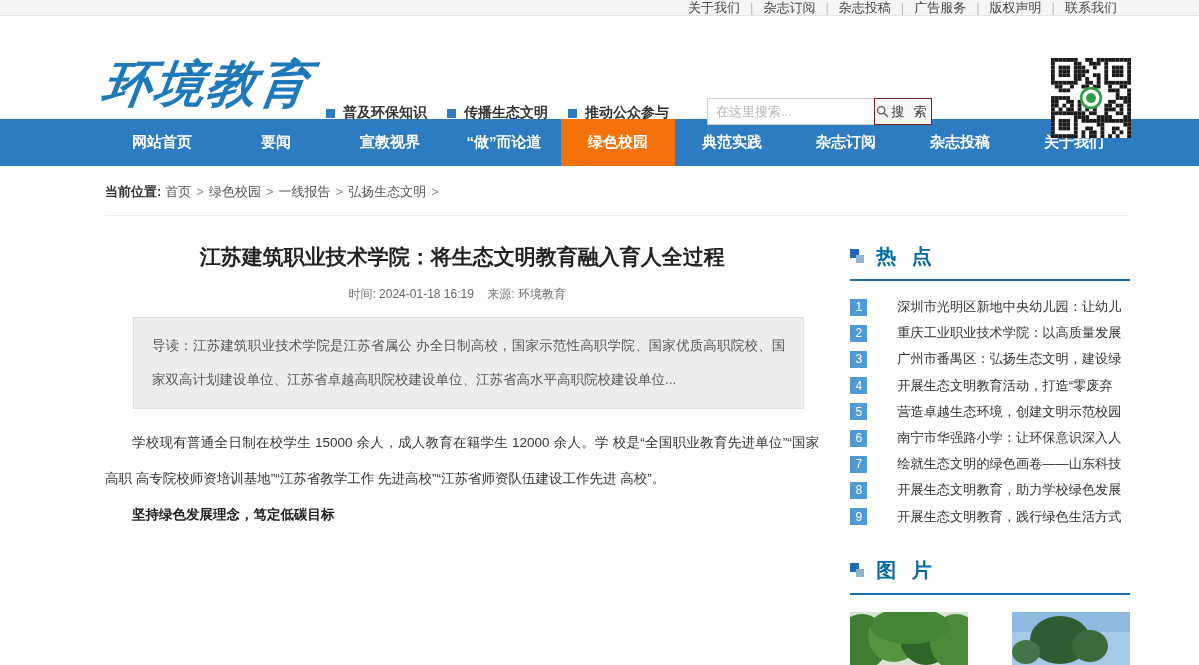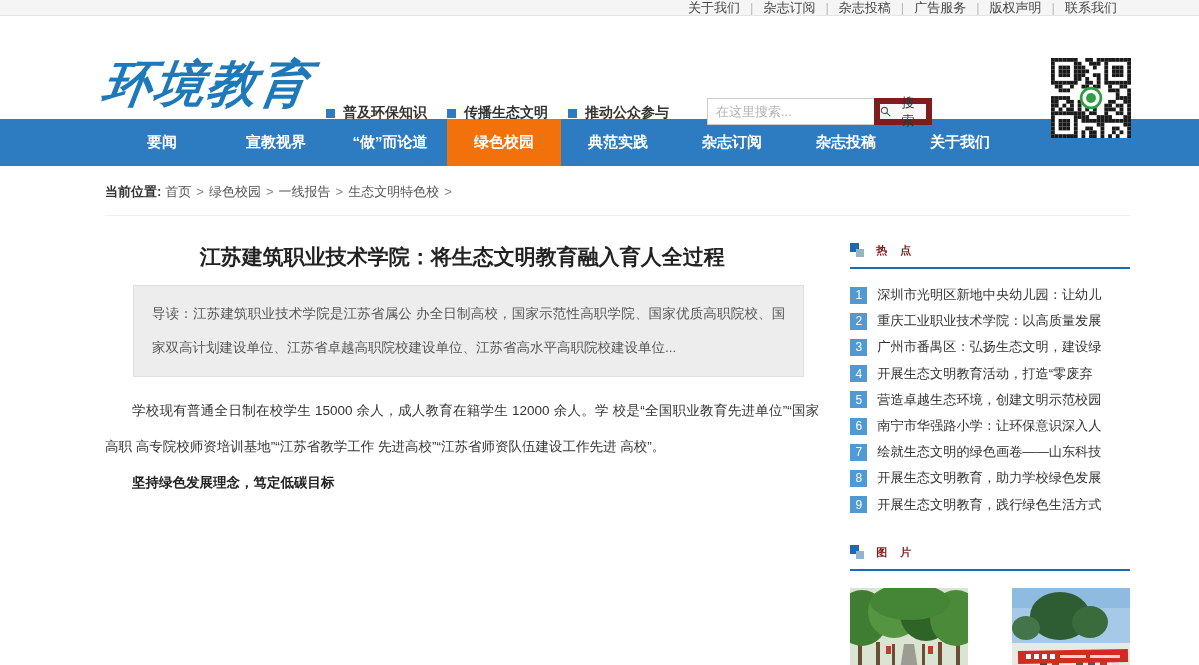--- a/index.html
+++ b/index.html
@@ -18,21 +18,21 @@
   .logo { position:absolute; left:103px; top:40px; font-size:50px; line-height:56px;
     font-family:"DejaVu Serif","Liberation Serif",serif; font-style:italic; font-weight:bold;
     color:#1e79ba; transform:skewX(-8deg); letter-spacing:2px; cursor:pointer; }
   .taglines { position:absolute; left:326px; top:88px; display:flex; gap:20px; }
   .tagline { display:flex; align-items:center; font-size:14px; font-weight:bold; color:#333; }
   .tagline .sq { width:9px; height:9px; background:#2d7cc1; margin-right:8px; }
   .searchbar { position:absolute; left:707px; top:82px; display:flex; }
   .searchbar input { width:168px; height:27px; border:1px solid #ccc; padding:0 8px;
     font-size:13px; color:#333; outline:none; }
   .searchbar input::placeholder { color:#b5b5b5; }
-  .searchbar button { width:58px; height:27px; margin-left:-1px; border:6px solid #7f1d1d;
+  .searchbar button { width:58px; height:27px; margin-left:-1px; border:1px solid #7f1d1d;
     background:#f6f6f6; font-size:13px; color:#333; letter-spacing:3px; cursor:pointer;
     display:flex; align-items:center; justify-content:center; gap:2px; }
   .qr { position:absolute; left:1051px; top:42px; width:80px; height:80px; background:#fff; }
 
   
   .nav { height:47px; background:#2d7cc1; display:flex; padding-left:105px; }
   .nav-item { width:114px; height:47px; display:flex; align-items:center; justify-content:center;
     color:#fff; font-size:15px; font-weight:bold; cursor:pointer; }
   .nav-item.active { background:#f2710a; }
 
@@ -60,26 +60,26 @@
   .body h3 { font-size:13.5px; line-height:36px; color:#222; font-weight:bold; text-indent:2em; }
 
   
   .side-head { display:flex; align-items:center; padding-bottom:9px;
     border-bottom:2px solid #1a6cb2; margin-top:27px; }
   .side-head .blocks { position:relative; width:15px; height:15px; margin-right:11px; }
   .side-head .blocks::before { content:""; position:absolute; left:0; top:0;
     width:9px; height:9px; background:#1d68ae; }
   .side-head .blocks::after { content:""; position:absolute; left:6px; top:6px;
     width:8px; height:8px; background:#93b3cf; }
-  .side-head h2 { font-size:11px; font-weight:bold; color:#7f1d1d; letter-spacing:5px; }
+  .side-head h2 { font-size:20px; font-weight:bold; color:#0369a1; letter-spacing:5px; }
   .hot-list { list-style:none; margin-top:13px; }
   .hot-list li { display:flex; align-items:center; height:26.2px; cursor:pointer; }
   .hot-list .badge { flex:0 0 17px; height:17px; background:#4f9ad5; color:#fff;
     font-size:12px; display:flex; align-items:center; justify-content:center; margin-right:10px; }
-  .hot-list .txt { font-size:13.2px; color:#333; white-space:nowrap; overflow:hidden; }
+  .hot-list .txt { font-size:13.2px; color:#333; white-space:nowrap; overflow:hidden;margin-left:20px; }
   .pics { display:flex; justify-content:space-between; margin-top:17px; }
   .pic { width:118px; height:120px; overflow:hidden; cursor:pointer; }
   .pic svg { display:block; }
 </style>
 </head>
 <body>
 
 <div class="topbar">
   <div id="topbar-links"><a>关于我们</a><span class="sep">|</span><a>杂志订阅</a><span class="sep">|</span><a>杂志投稿</a><span class="sep">|</span><a>广告服务</a><span class="sep">|</span><a>版权声明</a><span class="sep">|</span><a>联系我们</a></div>
 </div>
@@ -348,38 +348,45 @@
         <rect x="15" y="20" width="1" height="1" fill="#1a1a1a"></rect>
         <rect x="17" y="20" width="1" height="1" fill="#1a1a1a"></rect>
         <rect x="20" y="20" width="1" height="1" fill="#1a1a1a"></rect>
         <circle cx="10.5" cy="10.5" r="2.6" fill="#fff" stroke="#2f9e44" stroke-width="0.7"></circle>
         <circle cx="10.5" cy="10.5" r="1.3" fill="#2f9e44"></circle>
       </svg>
   </div>
 </div>
 
 <nav class="nav" id="main-nav">
+    <div class="nav-item">网站首页</div>
     <div class="nav-item">要闻</div>
     <div class="nav-item">宣教视界</div>
     <div class="nav-item">“做”而论道</div>
     <div class="nav-item active">绿色校园</div>
     <div class="nav-item">典范实践</div>
     <div class="nav-item">杂志订阅</div>
     <div class="nav-item">杂志投稿</div>
     <div class="nav-item">关于我们</div>
   </nav>
 
 <div class="breadcrumb">
-  <span class="bc-label">当前位置:</span><span id="bc-items"><a>首页</a><span class="sep">&gt;</span><a>绿色校园</a><span class="sep">&gt;</span><a>一线报告</a><span class="sep">&gt;</span><a>生态文明特色校</a><span class="sep">&gt;</span></span>
+  <span class="bc-label">当前位置:</span><span id="bc-items"><a>首页</a><span class="sep">&gt;</span><a>绿色校园</a><span class="sep">&gt;</span><a>一线报告</a><span class="sep">&gt;</span><a>弘扬生态文明</a><span class="sep">&gt;</span></span>
 </div>
 
 <div class="main">
 
   <article class="article">
     <h1 class="art-title">江苏建筑职业技术学院：将生态文明教育融入育人全过程</h1>
+    <div class="art-meta">
+      <span>时间:</span>
+      <span class="v">2024-01-18 16:19</span>
+      <span>来源:</span>
+      <span class="v">环境教育</span>
+    </div>
     <div class="summary">导读：江苏建筑职业技术学院是江苏省属公 办全日制高校，国家示范性高职学院、国家优质高职院校、国家双高计划建设单位、江苏省卓越高职院校建设单位、江苏省高水平高职院校建设单位...</div>
     <div class="body" id="article-body">
         <p>学校现有普通全日制在校学生 15000 余人，成人教育在籍学生 12000 余人。学 校是“全国职业教育先进单位”“国家高职 高专院校师资培训基地”“江苏省教学工作 先进高校”“江苏省师资队伍建设工作先进 高校”。</p>
         <h3>坚持绿色发展理念，笃定低碳目标</h3>
       </div>
   </article>
 
   <aside class="sidebar">
     <div class="side-head">
       <span class="blocks"></span>

